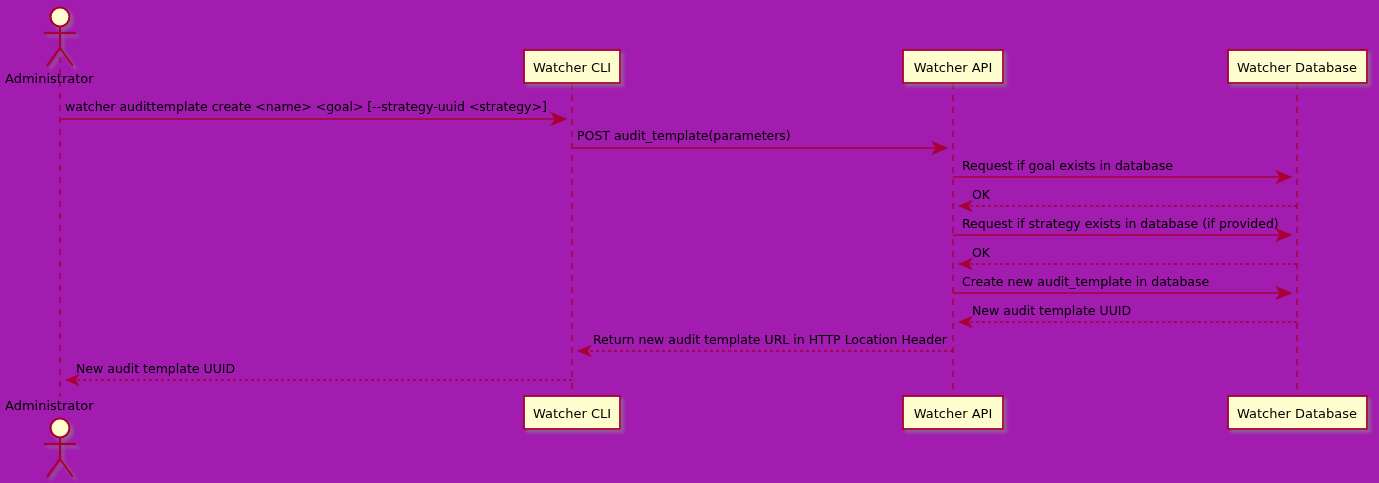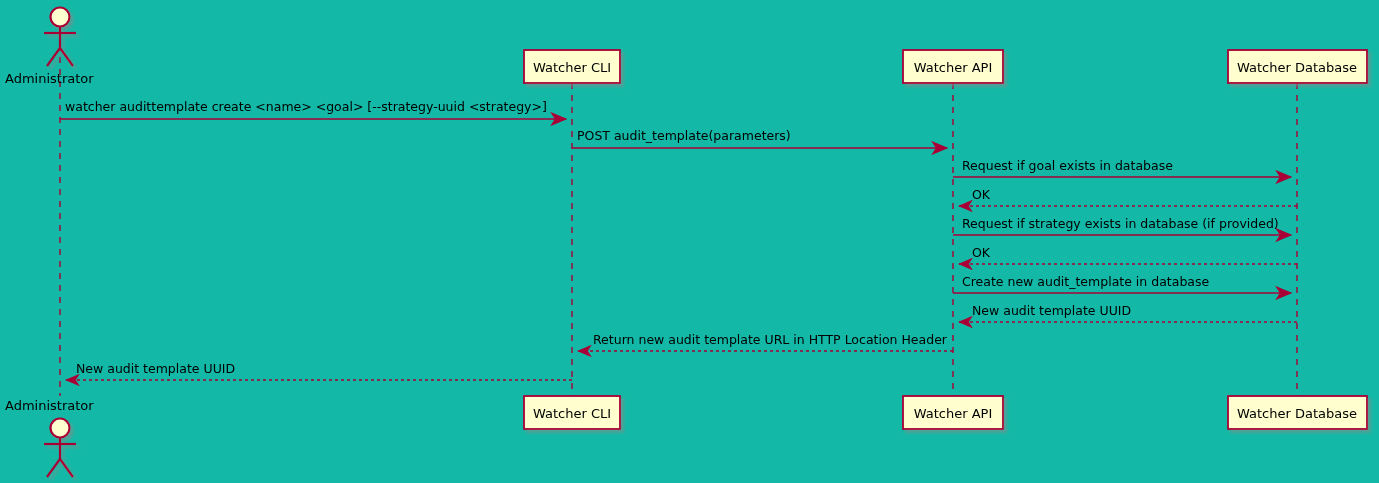--- a/index.html
+++ b/index.html
@@ -8,21 +8,21 @@
     background: #FFFFFF;
   }
   body {
     font-family: "DejaVu Sans", sans-serif;
   }
   #diagram {
     position: relative;
     width: 1379px;
     height: 483px;
     overflow: hidden;
-    background: #14b8a6;
+    background: #a21caf;
   }
   svg#canvas {
     position: absolute;
     left: 0;
     top: 0;
     width: 1379px;
     height: 483px;
   }
   .msg-label {
     font-family: "DejaVu Sans", sans-serif;

